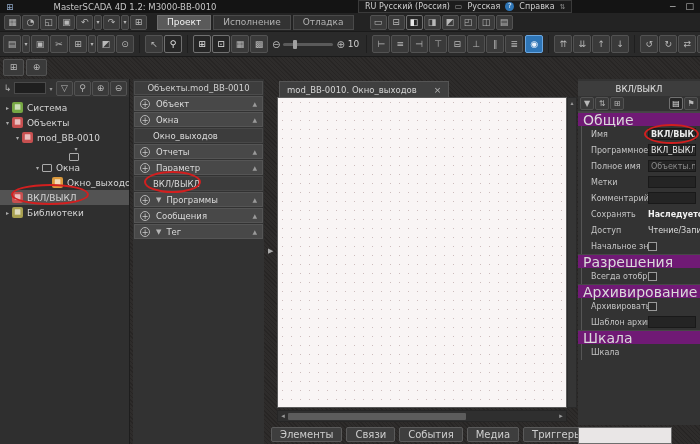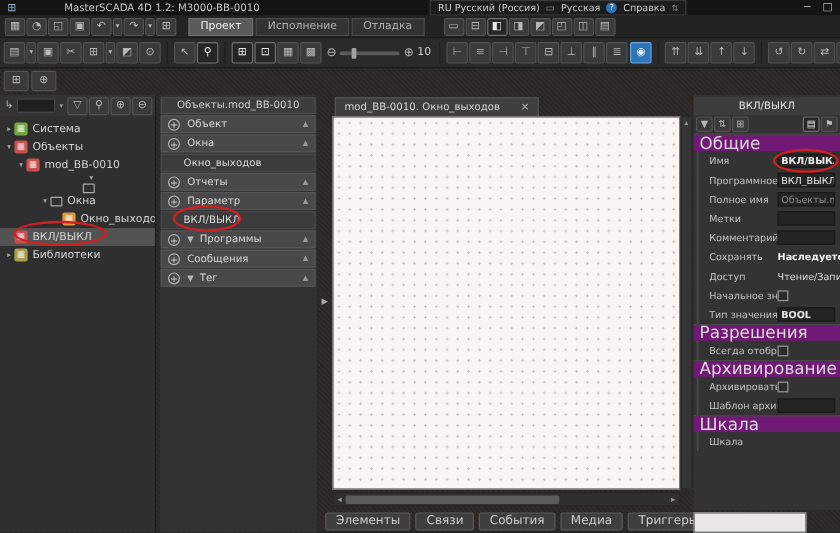--- a/index.html
+++ b/index.html
@@ -396,24 +396,20 @@
             <span class="pvalue bold">Наследуется</span>
           </div>
           <div class="prow">
             <span class="plabel">Доступ</span>
             <span class="pvalue">Чтение/Запись</span>
           </div>
           <div class="prow">
             <span class="plabel">Начальное значение</span>
             <span class="pcheck"></span>
           </div>
-          <div class="prow">
-            <span class="plabel">Тип значения</span>
-            <span class="pfield bold">BOOL</span>
-          </div>
         </div>
         <div class="psec">
           <div class="psec-h">Разрешения</div>
           <div class="prow">
             <span class="plabel">Всегда отображать</span>
             <span class="pcheck"></span>
           </div>
         </div>
         <div class="psec">
           <div class="psec-h">Архивирование</div>

